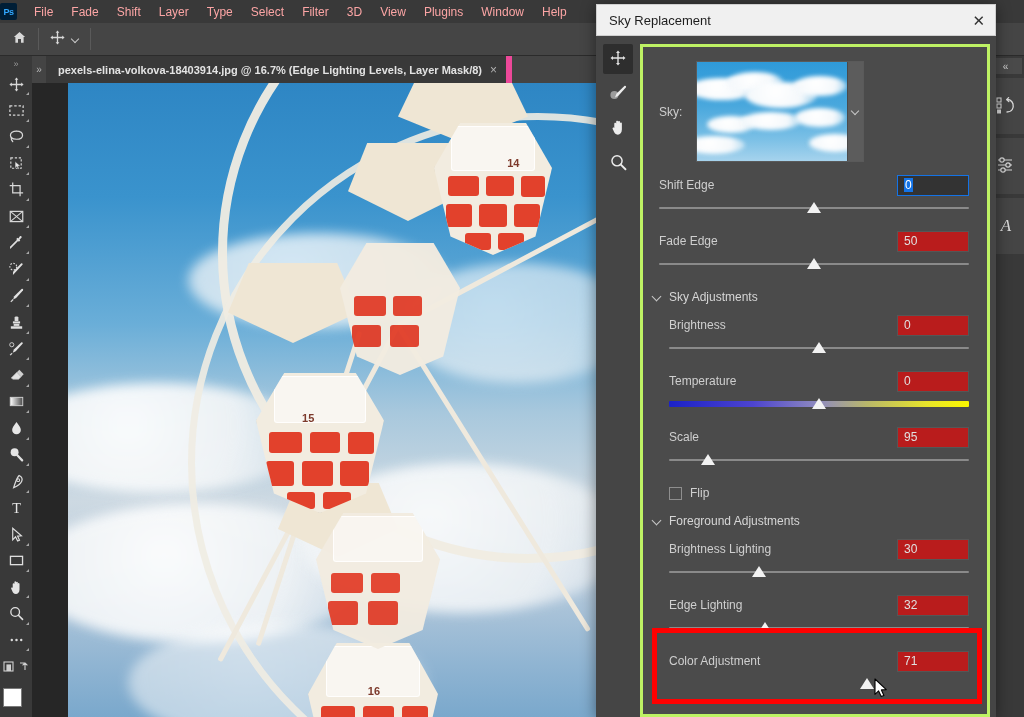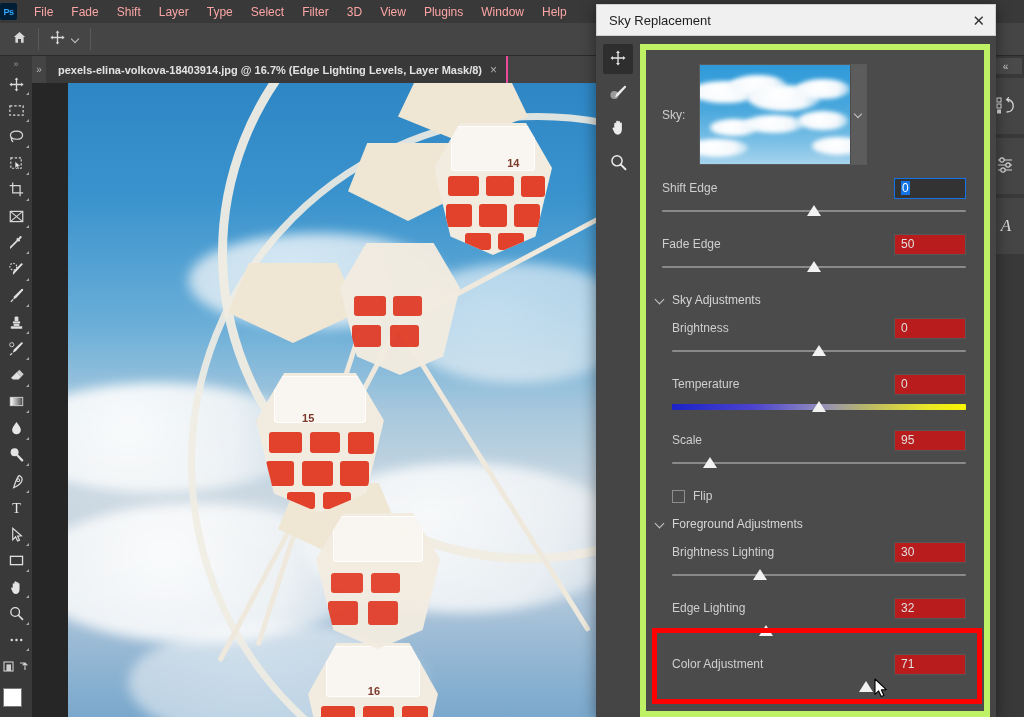--- a/index.html
+++ b/index.html
@@ -99,21 +99,21 @@
   }
   .tab-arrows {
     width: 14px; height: 27px; display: flex; align-items: center;
     justify-content: center; color: #b5b5b5; font-size: 10px;
   }
   .doc-tab {
     height: 27px; background: #393939;
     display: flex; align-items: center; gap: 8px;
     padding: 0 9px 0 12px;
     font-size: 11px; color: #e3e3e3; font-weight: bold;
-    border-right: 2px solid #ec4899;
+    border-right: 6px solid #ec4899;
   }
   .tab-close { color: #b0b0b0; font-size: 12px; font-weight: normal; }
 
   
   .canvas-wrap {
     position: absolute; left: 32px; top: 83px; width: 955px; height: 634px;
     background: #262626; overflow: hidden;
   }
   .photo {
     position: absolute; left: 36px; top: 0; width: 535px; height: 634px;
@@ -196,21 +196,21 @@
     width: 44px; padding-top: 8px;
     display: flex; flex-direction: column; align-items: center; gap: 5px;
   }
   .dlg-tool {
     width: 30px; height: 30px; border-radius: 2px;
     display: flex; align-items: center; justify-content: center;
   }
   .dlg-tool.active { background: #2e2e2e; }
   .dlg-panel {
     flex: 1; margin: 8px 6px 0 0; background: #4b4b4b;
-    border: 6px solid #bef264;
+    border: 3px solid #bef264;
     padding: 14px 18px 0 16px;
     position: relative;
   }
 
   .row-sky { display: flex; align-items: center; gap: 14px; margin-bottom: 12px; }
   .sky-label { font-size: 12px; color: #cfcfcf; }
   .sky-thumb-wrap {
     position: relative; display: flex; align-items: stretch;
     border: 1px solid #5a5a5a;
   }

